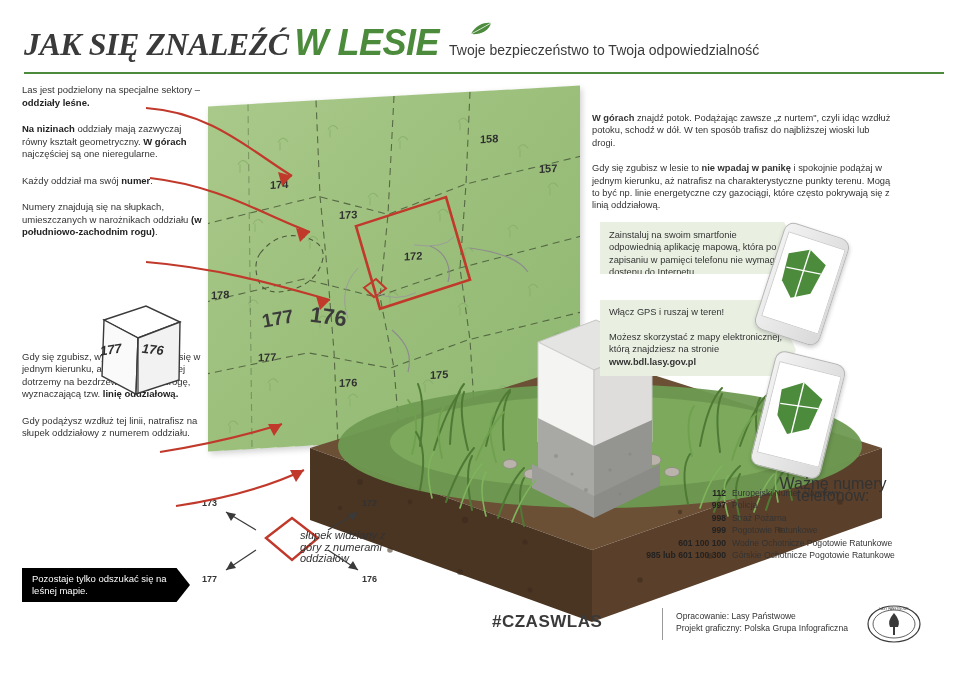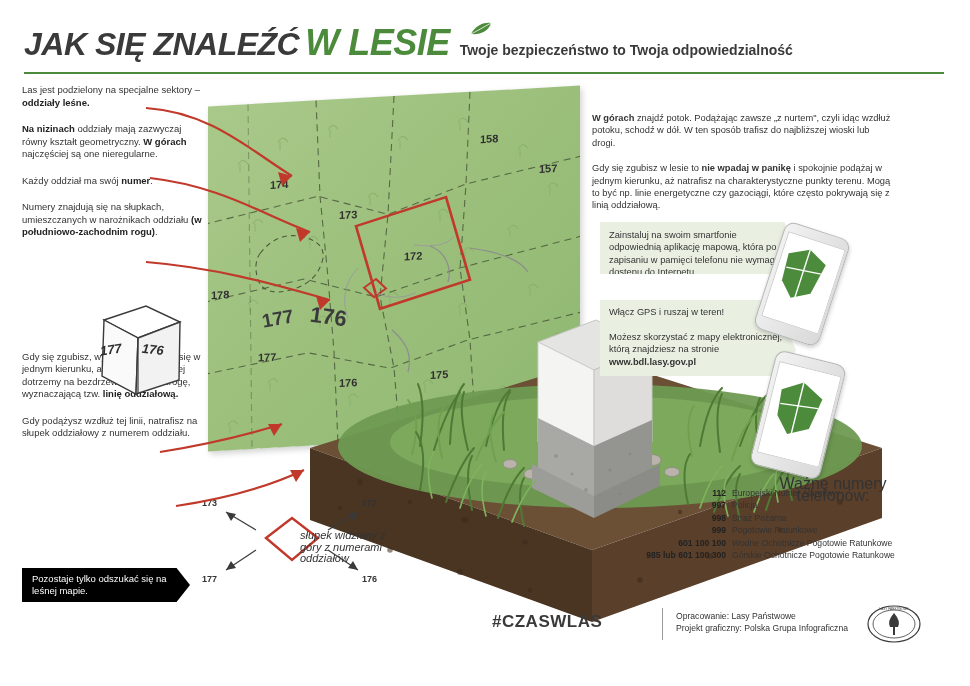--- a/index.html
+++ b/index.html
@@ -9,35 +9,35 @@
     font-family:"Liberation Sans", sans-serif;
     color:#333;
     overflow:hidden;
     position:relative;
   }
   #root{position:relative;width:970px;height:686px;}
 
   
   .header{position:absolute;left:24px;top:22px;width:920px;height:48px;}
   .title-main{
-    font-family:Liberation Sans, sans-serif;
+    font-family:Liberation Serif, serif;
     font-weight:bold;font-style:italic;
     font-size:32px;letter-spacing:-0.5px;
     color:#3a3a3a;
     display:inline-block;vertical-align:baseline;
   }
   .title-green{
     font-weight:bold;font-style:italic;
     font-size:36px;color:#4b8b3b;
     display:inline-block;vertical-align:baseline;margin-left:6px;
     letter-spacing:-0.5px;
   }
   .title-sub{
     display:inline-block;vertical-align:baseline;
-    font-size:14px;font-weight:bold;color:#3a3a3a;margin-left:10px;
+    font-size:14px;font-weight:normal;color:#3a3a3a;margin-left:10px;
   }
   .leaf{position:absolute;left:470px;top:22px;width:22px;height:14px;}
   .rule{position:absolute;left:24px;top:72px;width:920px;height:2px;background:#4b8b3b;}
 
   
   .left-col{position:absolute;left:22px;top:84px;width:185px;}
   .ltext{font-size:9.5px;line-height:12.5px;color:#333;margin-bottom:14px;}
   .ltext b{color:#222;}
   .green-b{color:#4b8b3b;font-weight:bold;}
 

